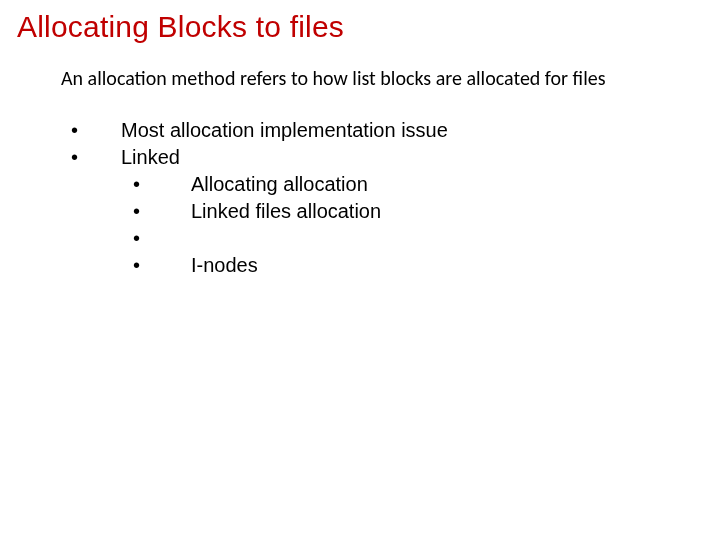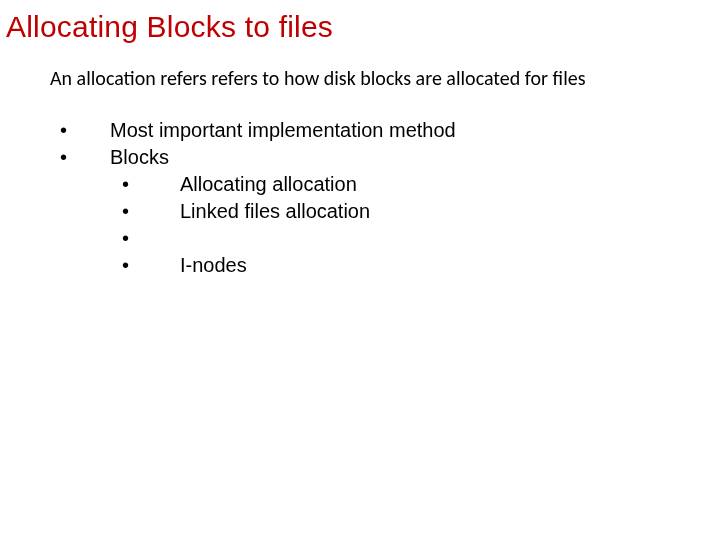--- a/index.html
+++ b/index.html
@@ -5,21 +5,21 @@
     * { margin: 0; padding: 0; box-sizing: border-box; }
     body {
       width: 720px;
       height: 540px;
       background: #ffffff;
       font-family: Arial, Helvetica, sans-serif;
       color: #000;
       overflow: hidden;
     }
     .slide {
-      padding: 10px 6px 0 6px;
+      padding: 10px 6px 0 17px;
     }
     .title {
       color: #c00000;
       font-size: 30px;
       font-weight: 400;
       margin-bottom: 22px;
       letter-spacing: 0.2px;
     }
     .intro {
       font-family: Calibri, Arial, sans-serif;
@@ -59,30 +59,30 @@
     }
     .b2 .txt {
       font-family: Arial, sans-serif;
     }
   </style>
 </head>
 <body>
 
 <div class="slide">
   <h1 class="title">Allocating Blocks to files</h1>
-  <p class="intro">An allocation refers refers to how disk blocks are allocated for files</p>
+  <p class="intro">An allocation method refers to how list blocks are allocated for files</p>
 
   <div class="bullets">
     <div class="b1">
       <span class="dot">•</span>
-      <span class="txt">Most important implementation method</span>
+      <span class="txt">Most allocation implementation issue</span>
     </div>
     <div class="b1">
       <span class="dot">•</span>
-      <span class="txt">Blocks</span>
+      <span class="txt">Linked</span>
     </div>
     <div class="b2">
       <span class="dot">•</span>
       <span class="txt">Allocating allocation</span>
     </div>
     <div class="b2">
       <span class="dot">•</span>
       <span class="txt">Linked files allocation</span>
     </div>
     <div class="b2">

